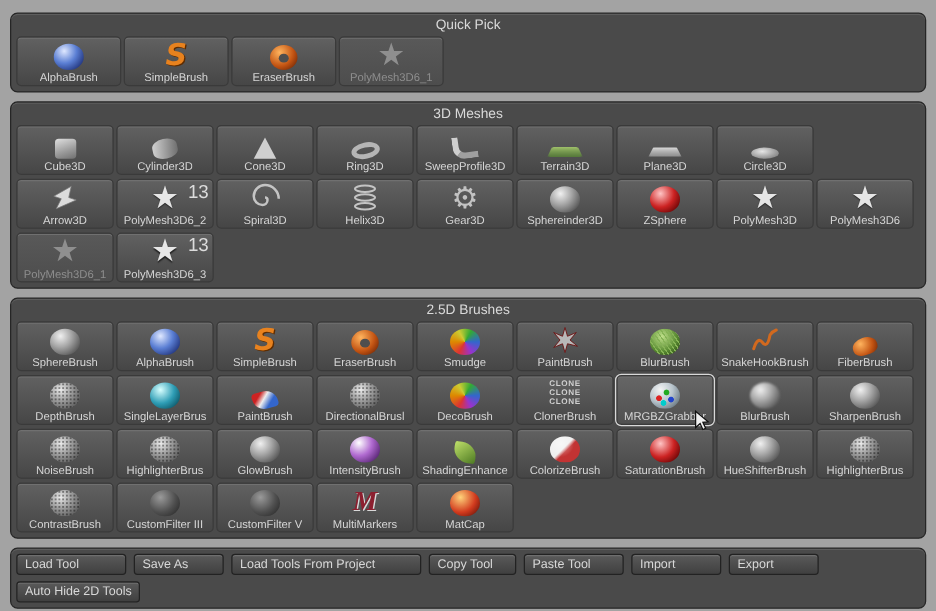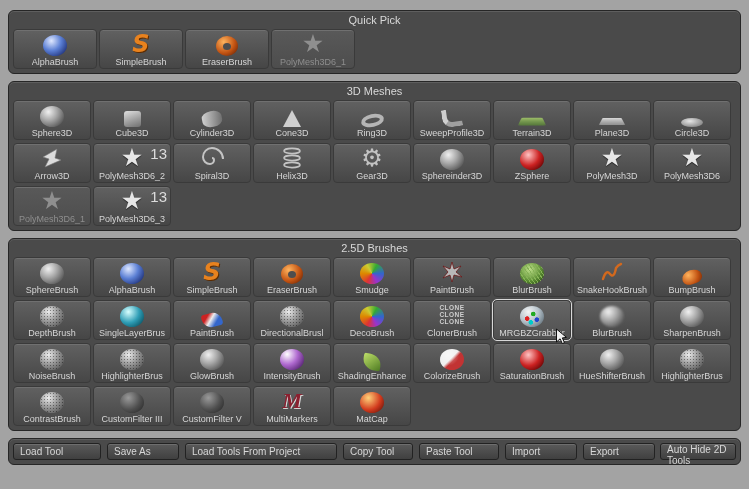--- a/index.html
+++ b/index.html
@@ -92,21 +92,21 @@
   .shape-paint{width:20px;height:14px;border-radius:3px 10px 3px 10px;
     background:linear-gradient(135deg,#cc2222 25%,#eeeeee 45%,#3366cc 70%);
     transform:rotate(-15deg);}
   .shape-leaf{width:18px;height:16px;border-radius:2px 70% 2px 70%;
     background:linear-gradient(135deg,#bfe06a,#4d7a22);transform:rotate(10deg);}
   .clone-lines{display:flex;flex-direction:column;align-items:center;}
   .clone-lines div{font-size:6.5px;color:#cfcfcf;line-height:7px;letter-spacing:.5px;font-weight:bold;}
   .icon-svg svg{width:26px;height:24px;display:block;}
 
   
-  .toolbar-panel{display:flex;gap:5px;padding:4px;}
+  .toolbar-panel{display:flex;flex-direction:column;gap:5px;padding:4px;}
   .btn-row{display:flex;gap:6px;}
   .tb-btn{height:17px;background:linear-gradient(#5a5a5a,#404040);border:1px solid #222;
     border-radius:3px;color:#d8d8d8;font-size:10px;text-align:left;padding:0 6px;
     font-family:"Liberation Sans",sans-serif;box-shadow:inset 0 1px 0 #6e6e6e;cursor:pointer;}
   .r0-0{width:88px}.r0-1{width:72px}.r0-2{width:152px}.r0-3{width:70px}
   .r0-4{width:80px}.r0-5{width:72px}.r0-6{width:72px}
 </style>
 </head>
 <body>
 
@@ -133,24 +133,20 @@
           </div>
         </div>
       </div>
   </section>
 
   <section class="panel sec-1">
     <div class="panel-title">3D Meshes</div>
     <div class="rows">
         <div class="row">
           <div class="tile">
-            <div class="tile-icon sphere c-gray"></div>
-            <div class="tile-label">Sphere3D</div>
-          </div>
-          <div class="tile">
             <div class="tile-icon shape-cube"></div>
             <div class="tile-label">Cube3D</div>
           </div>
           <div class="tile">
             <div class="tile-icon shape-cylinder"></div>
             <div class="tile-label">Cylinder3D</div>
           </div>
           <div class="tile">
             <div class="tile-icon shape-cone"></div>
             <div class="tile-label">Cone3D</div>
@@ -284,21 +280,21 @@
           <div class="tile">
             <div class="tile-icon  icon-svg">
               <svg viewBox="0 0 24 24">
                 <path d="M3 19 q3 -10 7 -5 t6 -6 q2 -3 5 -4" fill="none" stroke="#d2691e" stroke-width="2.4" stroke-linecap="round"></path>
               </svg>
             </div>
             <div class="tile-label">SnakeHookBrush</div>
           </div>
           <div class="tile">
             <div class="tile-icon shape-bump"></div>
-            <div class="tile-label">BumpBrush</div>
+            <div class="tile-label">FiberBrush</div>
           </div>
         </div>
         <div class="row">
           <div class="tile">
             <div class="tile-icon sphere c-dotted"></div>
             <div class="tile-label">DepthBrush</div>
           </div>
           <div class="tile">
             <div class="tile-icon sphere c-teal"></div>
             <div class="tile-label">SingleLayerBrus</div>

